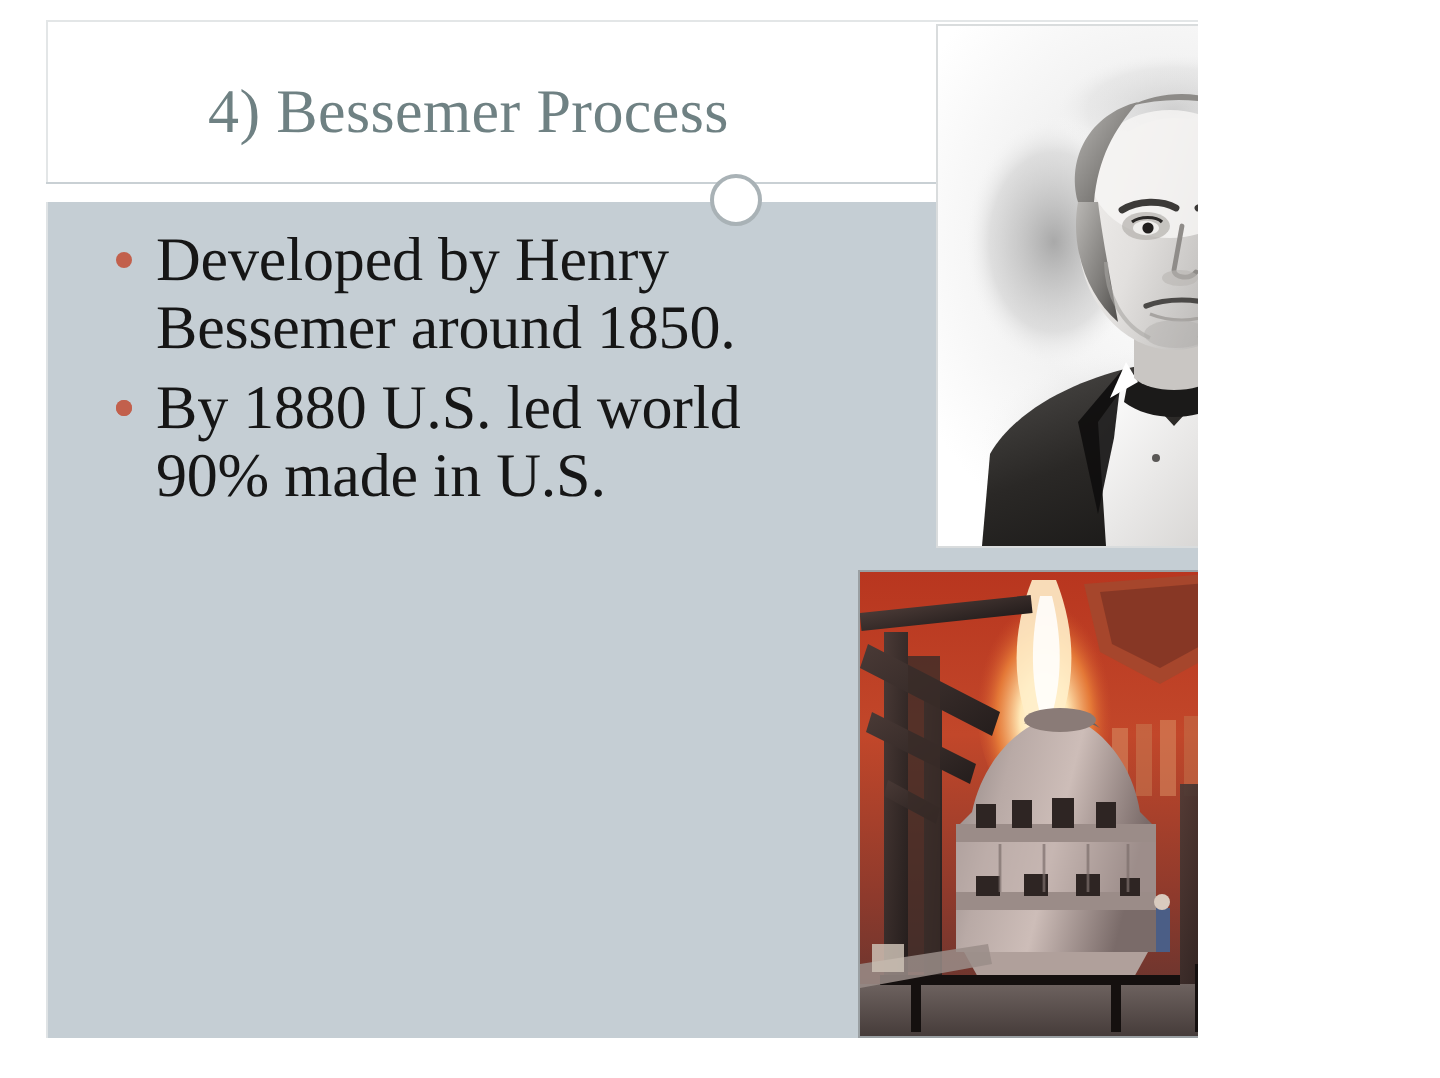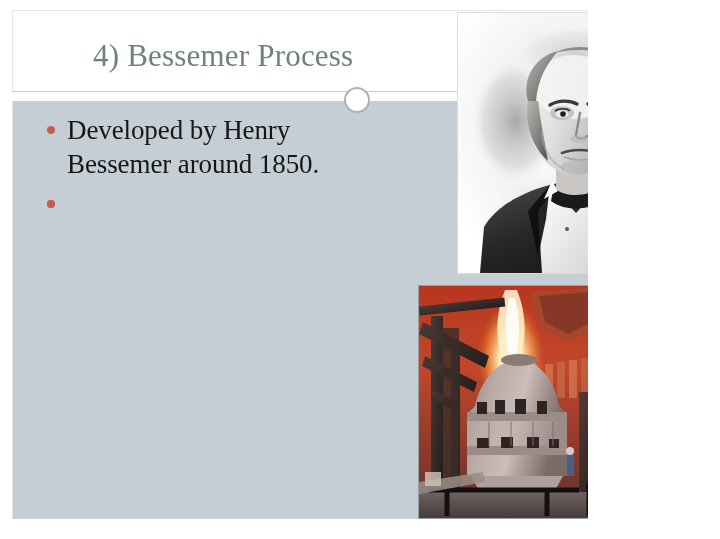--- a/index.html
+++ b/index.html
@@ -10,21 +10,21 @@
   body {
     width: 720px;
     height: 539px;
     overflow: hidden;
     font-family: "Liberation Serif", "DejaVu Serif", serif;
   }
 
   
   .slide {
     position: absolute;
-    left: 12px;
+    left: 23px;
     top: 10px;
     width: 576px;
     height: 509px;
     background: #ffffff;
     box-sizing: border-box;
     overflow: hidden;
     text-decoration: underline;
   }
 
   
@@ -104,21 +104,21 @@
     top: 12px;
     width: 345px;
     margin: 0;
     padding: 0;
     list-style: none;
   }
   .bullet-item {
     position: relative;
     padding-left: 32px;
     margin: 0 0 6px 0;
-    font-size: 27px;
+    font-size: 31px;
     line-height: 34px;
     color: #161616;
     letter-spacing: -0.1px;
   }
   .bullet-dot {
     position: absolute;
     left: 12px;
     top: 13px;
     width: 8px;
     height: 8px;
@@ -169,20 +169,21 @@
     <ul class="bullets">
       <li class="bullet-item">
         <span class="bullet-dot"></span>
         <span>Developed by Henry Bessemer around 1850.</span>
       </li>
       <li class="bullet-item">
         <span class="bullet-dot"></span>
       </li>
       <li class="bullet-item">
         <span class="bullet-dot"></span>
+        <span>By 1880 U.S. led world 90% made in U.S.</span>
       </li>
     </ul>
 
   </div>
 
   <div class="img-frame" id="portrait-frame">
     <svg width="230" height="260" viewBox="0 0 230 260" aria-hidden="true">
       <defs>
         <radialGradient id="bgHaze" cx="50%" cy="42%" r="62%">
           <stop offset="0%" stop-color="#ffffff"></stop>

